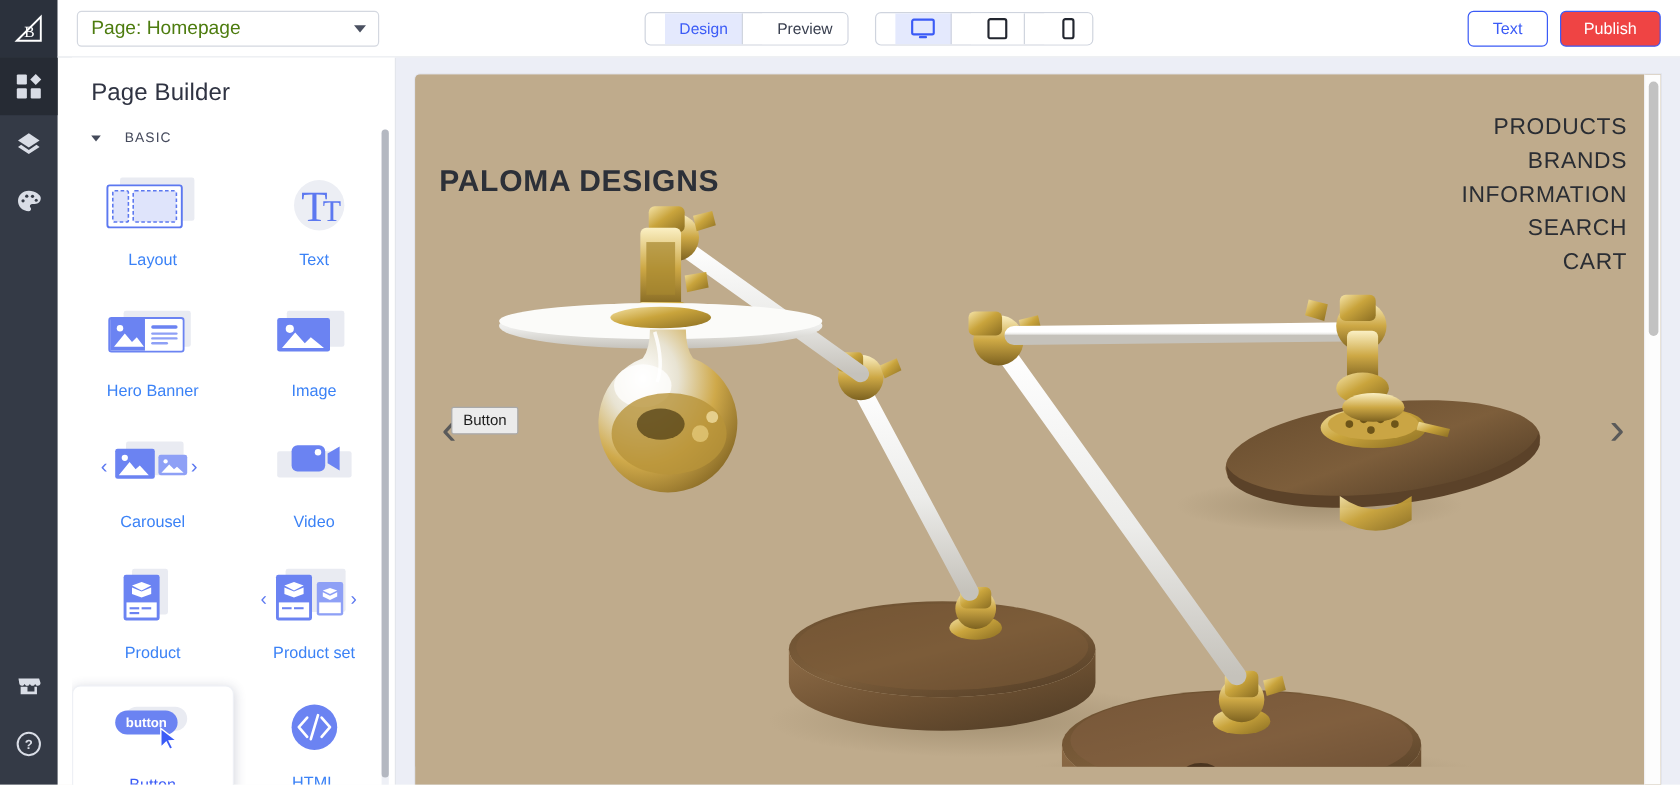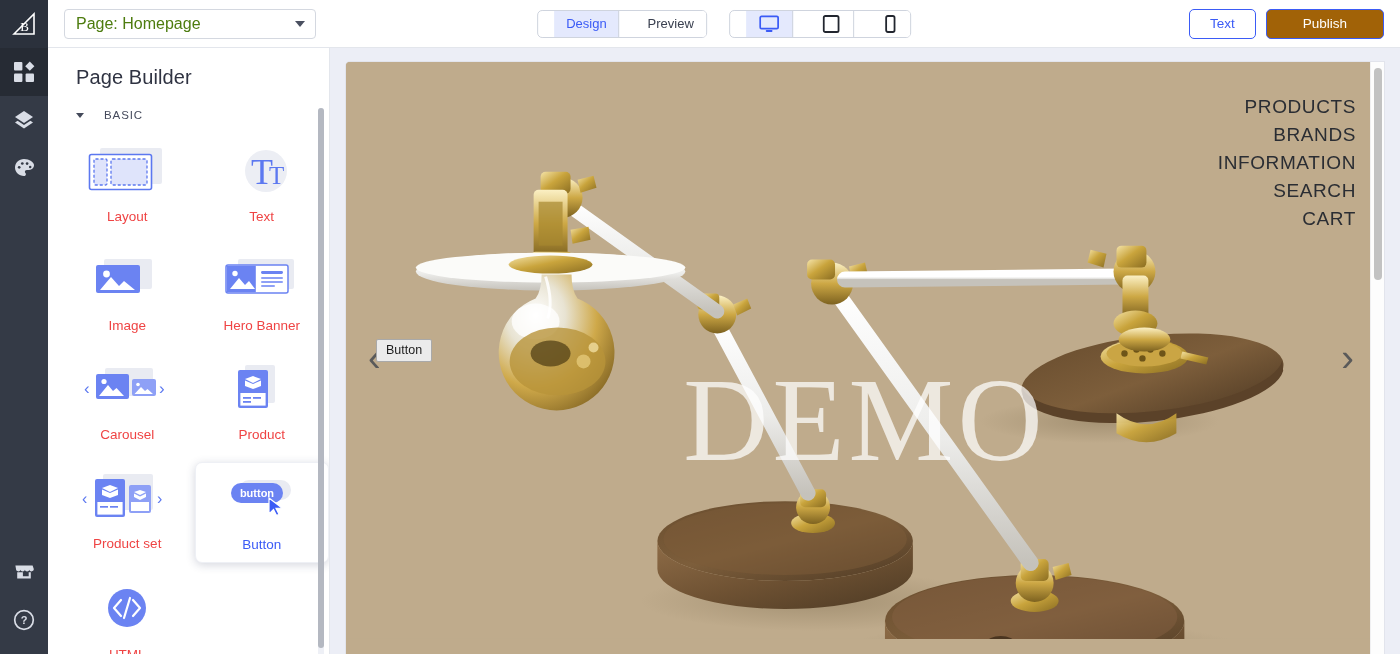--- a/index.html
+++ b/index.html
@@ -84,23 +84,23 @@
     display: flex; align-items: center; gap: 10px;
   }
   .btn-save {
     height: 30px; padding: 0 20px;
     border: 1px solid #3b5bf6; border-radius: 5px;
     background: #fff; color: #3b5bf6;
     font-size: 13.5px; cursor: pointer;
     font-family: inherit;
   }
   .btn-publish {
-    height: 30px; padding: 0 36px;
+    height: 30px; padding: 0 19px;
     border: 1px solid #3b5bf6; border-radius: 5px;
-    background: #a16207; color: #fff;
+    background: #ef4444; color: #fff;
     font-size: 13.5px; cursor: pointer;
     font-family: inherit;
   }
 
   
   .body-row { flex: 1 1 auto; display: flex; min-height: 0; }
 
   
   .panel {
     width: 270px; flex: 0 0 270px;
@@ -142,21 +142,21 @@
     justify-content: flex-start;
     padding: 8px 4px 10px;
     border-radius: 7px;
     cursor: pointer;
     background: transparent;
   }
   .widget .w-art {
     height: 56px; display: flex; align-items: center; justify-content: center;
     margin-bottom: 10px;
   }
-  .widget .w-label { font-size: 13.5px; color: #ef4444; }
+  .widget .w-label { font-size: 13.5px; color: #3b82f6; }
   .widget.selected {
     background: #fff;
     box-shadow: 0 2px 10px rgba(40,50,90,.20);
     border: 1px solid #eef0f5;
   }
   .widget.selected .w-label { color: #3b5bf6; }
   .panel-scrollbar {
     position: absolute; right: 5px; top: 60px;
     width: 6px; height: 560px;
     background: #eef0f6; border-radius: 3px;
@@ -384,64 +384,75 @@
                   <circle cx="45" cy="25" r="21" fill="#eceef4"></circle>
                   <text x="30" y="38" font-family="Liberation Serif, serif" font-size="36" fill="#5c78f0">T</text>
                   <text x="48" y="38" font-family="Liberation Serif, serif" font-size="25" fill="#5c78f0">T</text>
                 </svg>
               </div>
               <div class="w-label">Text</div>
             </div>
 
             <div class="widget">
               <div class="w-art">
-                <svg width="82" height="50" viewBox="0 0 82 50">
-                  <rect x="18" y="4" width="48" height="30" rx="2" fill="#e9ebf2"></rect>
-                  <rect x="10" y="10" width="44" height="28" rx="2" fill="#6b83f2"></rect>
-                  <circle cx="20.5" cy="19" r="3.4" fill="#fff"></circle>
-                  <path d="M14 35 L25 22 L33 31 L38 26 L49 35 Z" fill="#fff"></path>
-                </svg>
-              </div>
-              <div class="w-label">Image</div>
-            </div>
-
-            <div class="widget">
-              <div class="w-art">
                 <svg width="92" height="50" viewBox="0 0 92 50">
                   <rect x="22" y="4" width="56" height="30" rx="2" fill="#e9ebf2"></rect>
                   <rect x="10" y="10" width="62" height="28" rx="2" fill="#fff" stroke="#6b83f2" stroke-width="1.5"></rect>
                   <rect x="10.8" y="10.8" width="29" height="26.4" fill="#6b83f2"></rect>
                   <circle cx="19" cy="18.5" r="2.7" fill="#fff"></circle>
                   <path d="M14 34 L23 23 L29 30 L33 26 L39 34 Z" fill="#fff"></path>
                   <rect x="45" y="16" width="22" height="3" rx="1.4" fill="#6b83f2"></rect>
                   <rect x="45" y="22" width="22" height="2" rx="1" fill="#8ea0f6"></rect>
                   <rect x="45" y="26" width="22" height="2" rx="1" fill="#8ea0f6"></rect>
                   <rect x="45" y="30" width="14" height="2" rx="1" fill="#8ea0f6"></rect>
                 </svg>
               </div>
               <div class="w-label">Hero Banner</div>
             </div>
 
             <div class="widget">
               <div class="w-art">
+                <svg width="82" height="50" viewBox="0 0 82 50">
+                  <rect x="18" y="4" width="48" height="30" rx="2" fill="#e9ebf2"></rect>
+                  <rect x="10" y="10" width="44" height="28" rx="2" fill="#6b83f2"></rect>
+                  <circle cx="20.5" cy="19" r="3.4" fill="#fff"></circle>
+                  <path d="M14 35 L25 22 L33 31 L38 26 L49 35 Z" fill="#fff"></path>
+                </svg>
+              </div>
+              <div class="w-label">Image</div>
+            </div>
+
+            <div class="widget">
+              <div class="w-art">
                 <svg width="96" height="50" viewBox="0 0 96 50">
                   <rect x="26" y="4" width="48" height="28" rx="2" fill="#e9ebf2"></rect>
                   <text x="5" y="30" font-family="Liberation Sans, sans-serif" font-size="17" fill="#5c78f0">‹</text>
                   <rect x="17" y="10" width="33" height="25" rx="2" fill="#6b83f2"></rect>
                   <circle cx="25" cy="17.5" r="2.6" fill="#fff"></circle>
                   <path d="M20 32 L29 21 L34 27 L37.5 24 L45 32 Z" fill="#fff"></path>
                   <rect x="53" y="15" width="24" height="17" rx="2" fill="#8ea0f6"></rect>
                   <circle cx="59" cy="20.5" r="1.8" fill="#fff"></circle>
                   <path d="M55.5 30 L62 23 L66 27 L68.5 25 L74 30 Z" fill="#fff"></path>
                   <text x="80" y="30" font-family="Liberation Sans, sans-serif" font-size="17" fill="#5c78f0">›</text>
                 </svg>
               </div>
               <div class="w-label">Carousel</div>
             </div>
 
+            <div class="widget">
+              <div class="w-art">
+                <svg width="82" height="50" viewBox="0 0 82 50">
+                  <rect x="10" y="12" width="62" height="22" rx="2" fill="#e9ebf2"></rect>
+                  <rect x="22" y="7" width="28" height="22" rx="5" fill="#6b83f2"></rect>
+                  <circle cx="44" cy="12.8" r="2.7" fill="#fff"></circle>
+                  <path d="M52 14 L62 8 L62 28 L52 22 Z" fill="#6b83f2"></path>
+                </svg>
+              </div>
+              <div class="w-label">Video</div>
+            </div>
 
             <div class="widget">
               <div class="w-art">
                 <svg width="82" height="52" viewBox="0 0 82 52">
                   <rect x="24" y="2" width="30" height="38" rx="2" fill="#e9ebf2"></rect>
                   <rect x="17" y="7" width="30" height="38" rx="2" fill="#6b83f2"></rect>
                   <rect x="19.4" y="30" width="25.2" height="12.6" fill="#fff"></rect>
                   <path d="M24 16 L32 13 L40 16 L32 20 Z" fill="#fff"></path>
                   <path d="M24 17.5 L24 23 L32 26 L40 23 L40 17.5 L32 21 Z" fill="#fff"></path>
                   <rect x="22" y="34" width="8" height="1.8" fill="#6b83f2"></rect>
@@ -626,30 +637,30 @@
             <circle cx="792" cy="288" r="3.2" fill="#6d5418"></circle>
             <circle cx="806" cy="288" r="3.2" fill="#6d5418"></circle>
             <circle cx="818" cy="292" r="3.2" fill="#6d5418"></circle>
             <circle cx="798" cy="297" r="3.2" fill="#6d5418"></circle>
             <path d="M838 290 l26 6 -2 7 -26 -6 z" fill="url(#gold)"></path>
             <ellipse cx="800" cy="278" rx="26" ry="12" fill="url(#goldv)"></ellipse>
 
             <path d="M772 352 q30 22 60 0 v20 q-30 18 -60 0 z" fill="url(#gold)" opacity="0.95"></path>
           </svg>
 
+          <div class="site-title">PALOMA DESIGNS</div>
 
           <div class="site-nav">
             <a>PRODUCTS</a>
             <a>BRANDS</a>
             <a>INFORMATION</a>
             <a>SEARCH</a>
             <a>CART</a>
           </div>
 
-          <div class="demo-wm">DEMO</div>
 
           <div class="carousel-arrow left">‹</div>
           <div class="carousel-arrow right">›</div>
 
           <button class="canvas-button">Button</button>
 
           <div class="canvas-scrollbar">
             <div class="thumb"></div>
           </div>
         </div>

